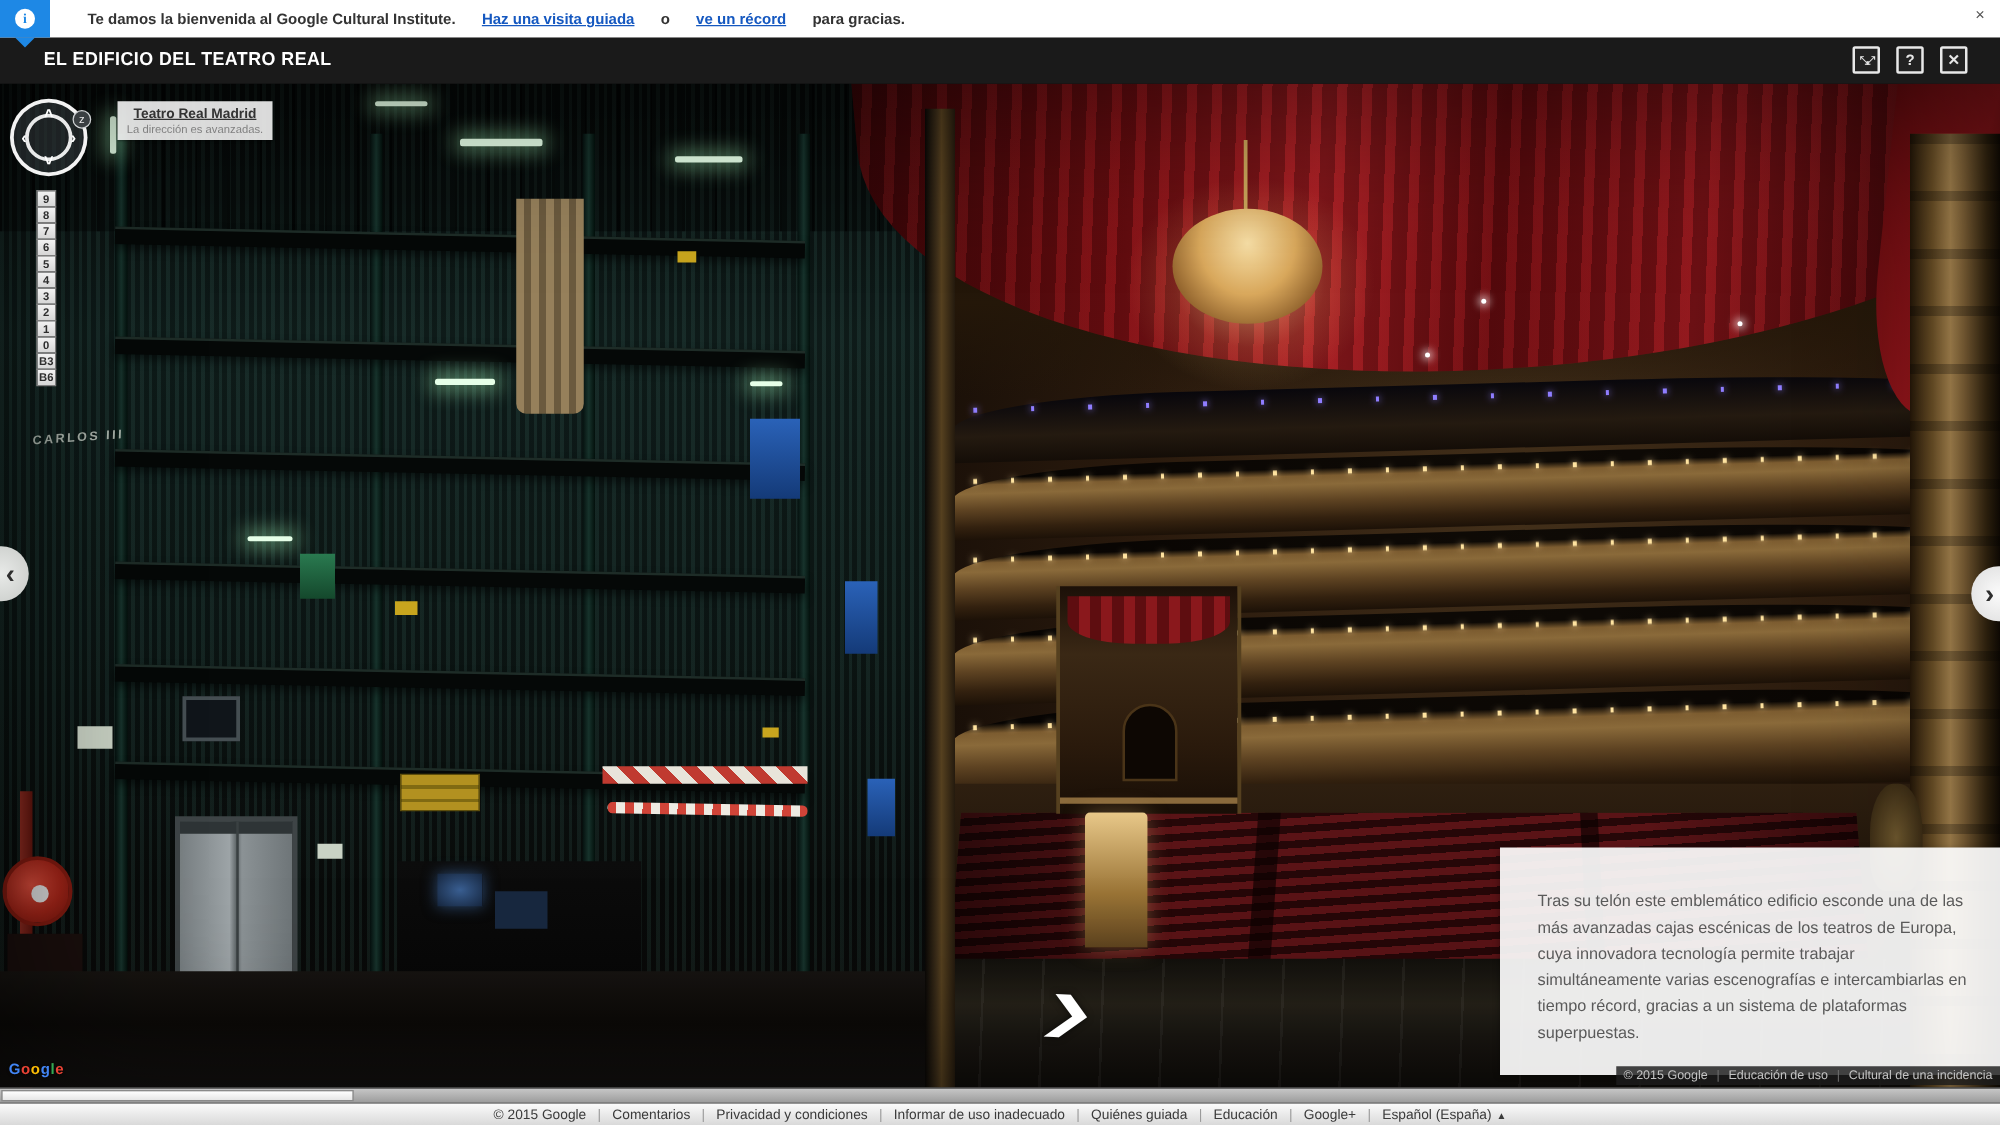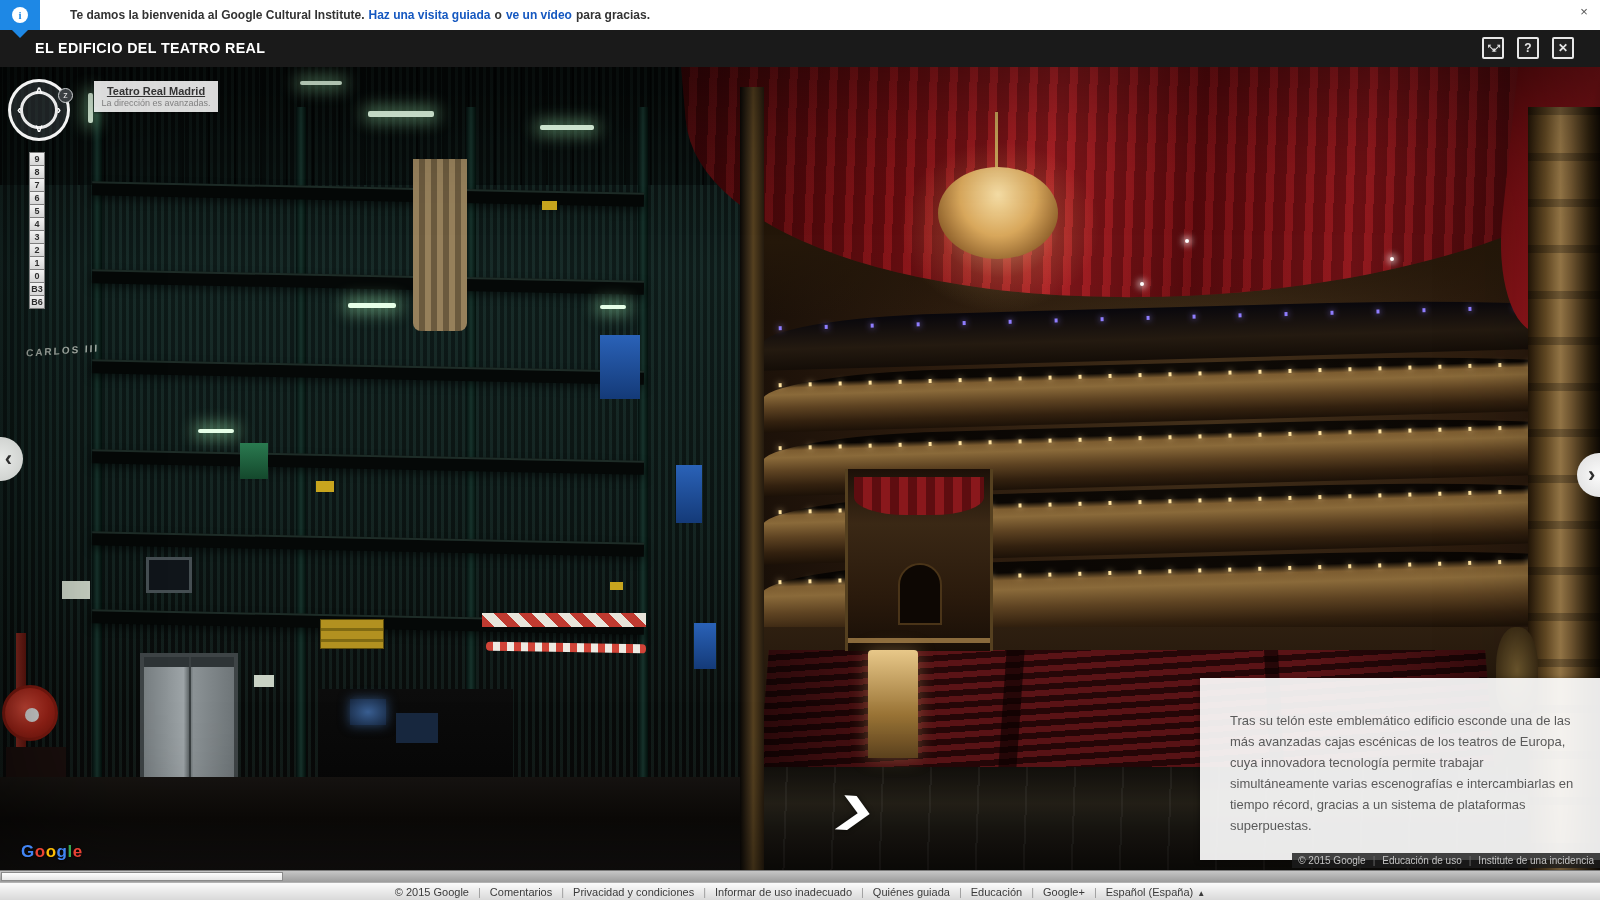--- a/index.html
+++ b/index.html
@@ -8,22 +8,22 @@
 
   
   .notif { position:relative; width:1600px; height:30px; background:#fff; z-index:30; }
   .notif-icon { position:absolute; left:0; top:0; width:40px; height:30px; background:#1e88e5;
     color:#fff; display:flex; align-items:center; justify-content:center; }
   .notif-icon .bubble { width:16px; height:16px; border-radius:50%; background:#fff; color:#1e88e5;
     font-size:11px; font-weight:bold; text-align:center; line-height:16px; font-family:"Liberation Serif",serif; }
   .notif-tail { position:absolute; left:12px; top:30px; width:0; height:0;
     border-left:8px solid transparent; border-right:8px solid transparent; border-top:8px solid #1e88e5; z-index:31; }
   .notif-text { position:absolute; left:70px; top:0; height:30px; display:flex; align-items:center;
-    font-size:12px; color:#333; gap:4px; font-weight:bold; }
-  .notif-text a { color:#1558c0; font-weight:bold; cursor:pointer; }
+    font-size:12px; color:#333; gap:21px; font-weight:bold; }
+  .notif-text a { color:#1558c0; text-decoration:underline; font-weight:bold; cursor:pointer; }
   .notif-close { position:absolute; right:8px; top:4px; font-size:13px; color:#555; cursor:pointer;
     width:16px; height:16px; text-align:center; line-height:16px; }
 
   
   .header { position:relative; width:1600px; height:37px; background:#1a1a1a; z-index:25; }
   .header-title { position:absolute; left:35px; top:9px; color:#fff; font-size:15px; font-weight:bold;
     letter-spacing:.4px; transform:scaleX(.95); transform-origin:left center; }
   .hbtns { position:absolute; right:26px; top:7px; display:flex; gap:13px; }
   .hbtn { width:22px; height:22px; border:2px solid #e8e8e8; border-radius:2px; color:#e8e8e8;
     font-size:12px; font-weight:bold; display:flex; align-items:center; justify-content:center; cursor:pointer;
@@ -159,21 +159,21 @@
     line-height:12px; cursor:pointer; }
   .nav-circle { position:absolute; width:44px; height:44px; border-radius:50%; z-index:12;
     display:flex; align-items:center; color:#2e2e2e; font-size:22px; font-weight:bold; cursor:pointer; }
   .nav-prev { left:-21px; top:370px; background:radial-gradient(#e8eae8,#c7cac7); justify-content:flex-end; padding-right:11px; }
   .nav-next { right:-21px; top:386px; background:radial-gradient(#fbfbfb,#dcdcdc); justify-content:flex-start; padding-left:11px; }
   .floor-nav { position:absolute; left:836px; top:716px; color:#fff; font-size:46px; z-index:11; cursor:pointer;
     transform:rotate(3deg) scale(1.2,.75) skewX(-8deg); text-shadow:0 0 6px rgba(0,0,0,.6); }
   .desc-card { position:absolute; right:0; bottom:10px; width:400px; min-height:138px; z-index:11;
     background:rgba(253,253,253,.92); box-shadow:-1px 1px 5px rgba(0,0,0,.35);
     padding:32px 22px 24px 30px; font-size:13px; line-height:21px; color:#5a5a5a; }
-  .glogo { position:absolute; left:21px; bottom:8px; z-index:12; font-size:17px; font-weight:bold;
+  .glogo { position:absolute; left:7px; bottom:8px; z-index:12; font-size:12px; font-weight:bold;
     letter-spacing:.5px; cursor:pointer; text-shadow:0 1px 2px rgba(0,0,0,.6); }
   .attr { position:absolute; right:0; bottom:2px; z-index:13; display:flex; align-items:center;
     background:rgba(28,28,28,.82); color:#c4c4c4; font-size:10px; padding:2px 6px; gap:7px; }
   .attr .attr-seg + .attr-seg::before { content:"|"; color:#6e6e6e; margin-right:7px; }
   .attr a { color:#c4c4c4; text-decoration:none; cursor:pointer; }
 
   
   .scrollbar { position:relative; width:1600px; height:12px; background:linear-gradient(180deg,#c6c6c6,#9c9c9c);
     border-top:1px solid #7a7a7a; z-index:20; }
   .thumb { position:absolute; left:1px; top:1px; width:282px; height:9px;
@@ -193,21 +193,21 @@
 
 <div class="notif">
   <div class="notif-icon">
     <div class="bubble">i</div>
   </div>
   <div class="notif-tail"></div>
   <div class="notif-text">
     <span>Te damos la bienvenida al Google Cultural Institute.</span>
     <a>Haz una visita guiada</a>
     <span>o</span>
-    <a>ve un vídeo</a>
+    <a>ve un récord</a>
     <span>para gracias.</span>
   </div>
   <div class="notif-close">×</div>
 </div>
 
 <div class="header">
   <div class="header-title">EL EDIFICIO DEL TEATRO REAL</div>
   <div class="hbtns">
     <div class="hbtn" style="font-size:9px; letter-spacing:-2px;">⤡⤢</div>
     <div class="hbtn">?</div>
@@ -338,21 +338,21 @@
 
   <div class="desc-card">
     <span>Tras su telón este emblemático edificio esconde una de las más avanzadas cajas escénicas de los teatros de Europa, cuya innovadora tecnología permite trabajar simultáneamente varias escenografías e intercambiarlas en tiempo récord, gracias a un sistema de plataformas superpuestas.</span>
   </div>
 
   <div class="glogo"><span style="color: rgb(66, 133, 244);">G</span><span style="color: rgb(234, 67, 53);">o</span><span style="color: rgb(251, 188, 5);">o</span><span style="color: rgb(66, 133, 244);">g</span><span style="color: rgb(52, 168, 83);">l</span><span style="color: rgb(234, 67, 53);">e</span></div>
 
   <div class="attr">
     <span class="attr-seg">© 2015 Google</span>
     <a class="attr-seg">Educación de uso</a>
-    <a class="attr-seg">Institute de una incidencia</a>
+    <a class="attr-seg">Cultural de una incidencia</a>
   </div>
 </div>
 
 <div class="scrollbar">
   <div class="thumb"></div>
 </div>
 
 <div class="footer">
   <span>© 2015 Google</span>
   <span id="footer-links" style="display:flex; align-items:center;">

